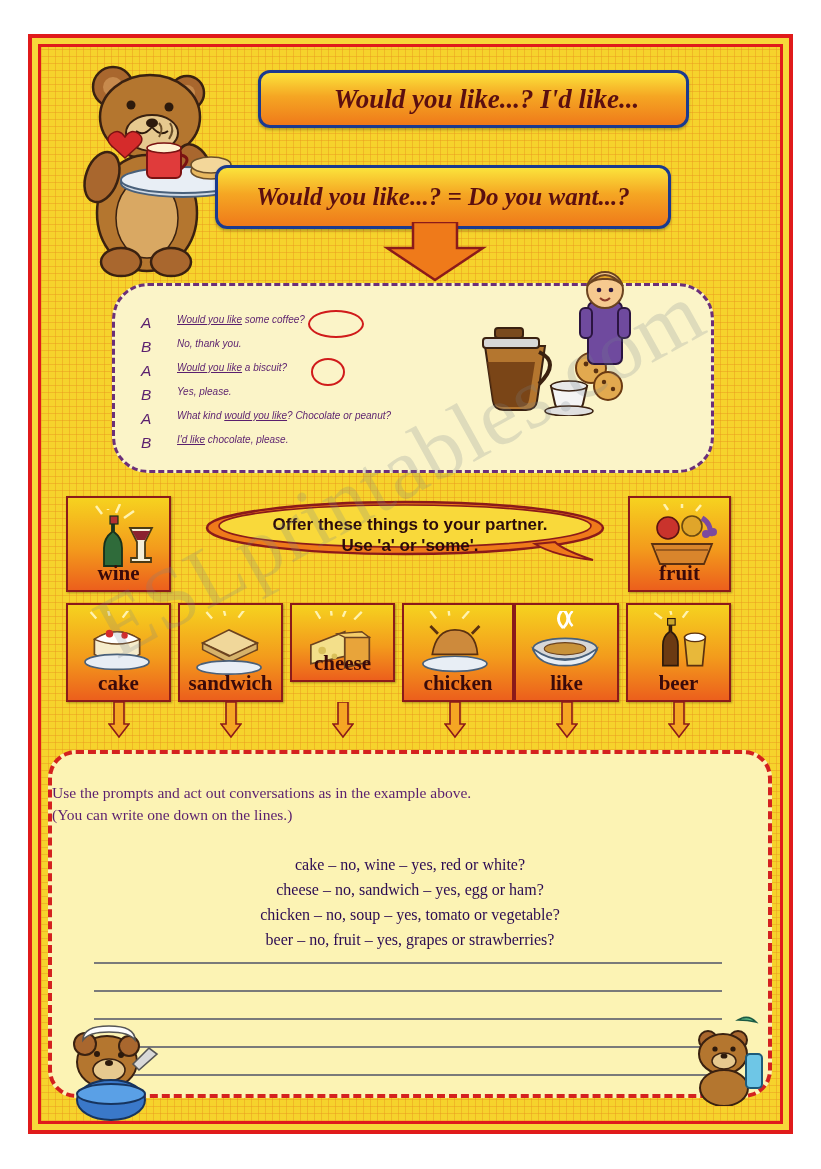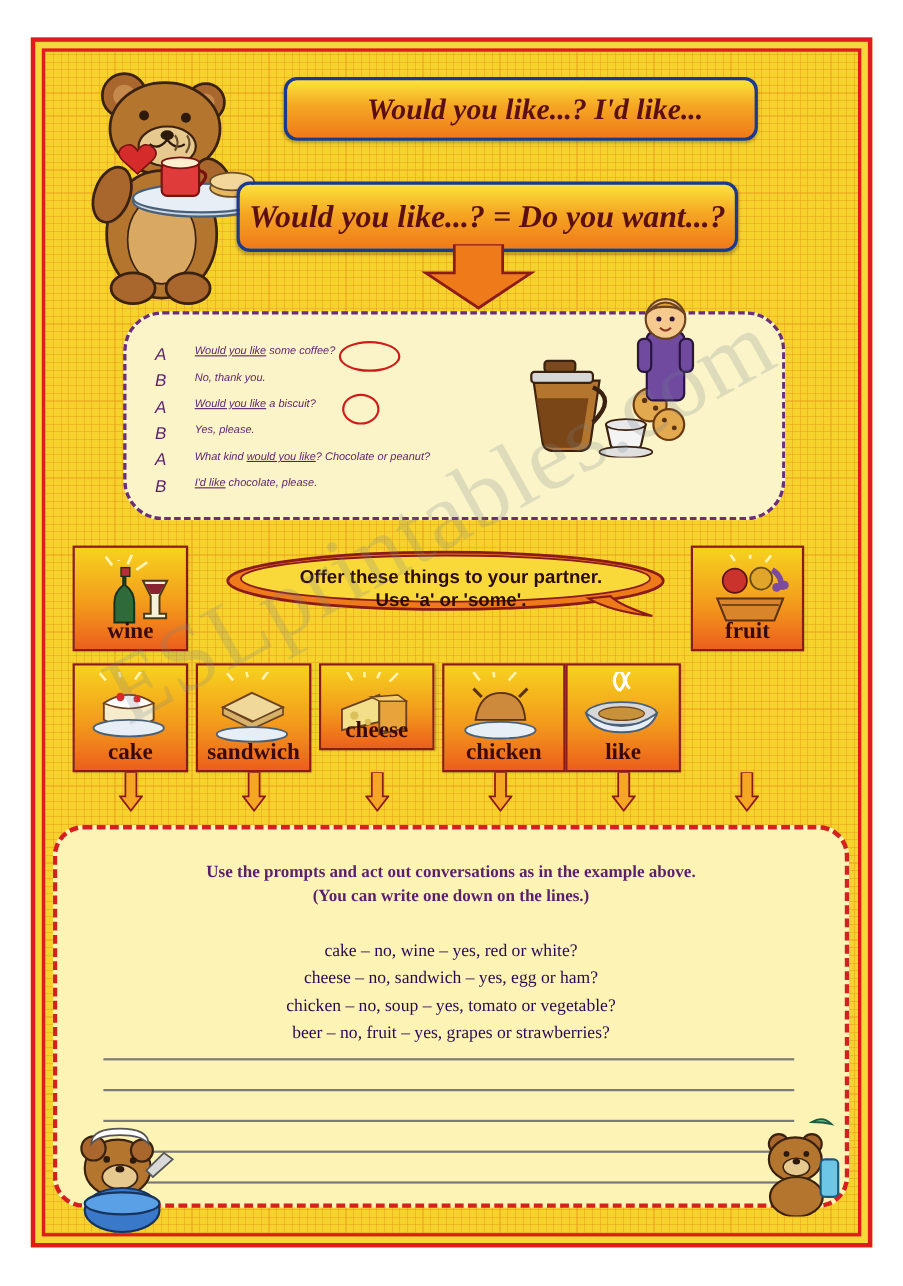--- a/index.html
+++ b/index.html
@@ -53,21 +53,21 @@
   }
   .banner .btxt{
     font-family:"Liberation Serif",serif;
     font-weight:bold;
     color:#5b0f10;
     font-style:italic;
   }
   #banner1{left:258px;top:70px;width:425px;height:52px;}
   #banner1 .btxt{font-size:27px;margin-left:26px;}
   #banner2{left:215px;top:165px;width:450px;height:58px;}
-  #banner2 .btxt{font-size:29px;}
+  #banner2 .btxt{font-size:25px;}
 
   
   .arrow-big{
     position:absolute;left:383px;top:222px;width:104px;height:60px;
   }
   
   .dialog-box{
     position:absolute;left:112px;top:283px;width:602px;height:190px;
     border:3px dashed #6b2f7a;
     border-radius:36px;
@@ -126,23 +126,23 @@
   
   .task-box{
     position:absolute;left:48px;top:750px;width:724px;height:348px;
     border:4px dashed #d4211f;
     border-radius:28px;
     background:#fcf3b4;
     box-sizing:border-box;
   }
   .task-head{
     position:absolute;left:0;right:0;top:28px;
-    text-align:center;
+    text-align:left;
     font-family:"Liberation Serif",serif;
-    font-weight:bold;font-size:15.5px;color:#5a1f6e;
+    font-weight:normal;font-size:15.5px;color:#5a1f6e;
     line-height:22px;
   }
   .prompts{
     position:absolute;left:0;right:0;top:98px;
     text-align:center;
     font-family:"Liberation Serif",serif;
     font-size:16px;color:#2a0a52;
     line-height:25px;
   }
   .wline{
@@ -362,20 +362,30 @@
     <svg class="cart" viewBox="0 0 105 70">
       <path d="M50 18 q-10 -10 0 -20 q10 10 0 20" fill="none" stroke="#fff" stroke-width="3"></path>
       <path d="M60 16 q-8 -8 0 -16" fill="none" stroke="#fff" stroke-width="2.5"></path>
       <ellipse cx="52" cy="40" rx="34" ry="11" fill="#d7d7d7" stroke="#49607a" stroke-width="1.8"></ellipse>
       <path d="M18 40 q34 24 68 0 q-6 18 -34 18 q-28 0 -34 -18z" fill="#e8eef5" stroke="#49607a" stroke-width="1.8"></path>
       <ellipse cx="52" cy="40" rx="22" ry="6.5" fill="#c8923a" stroke="#6b4320" stroke-width="1.2"></ellipse>
     </svg>
     <div class="clabel">like</div>
   </div>
 
+  <div class="card" style="left:626px;top:603px;width:105px;height:99px;">
+    <svg class="cart" viewBox="0 0 105 70">
+      <path d="M36 8 l-8 -6 M46 4 l-2 -8 M58 7 l6 -8" stroke="#fff3b0" stroke-width="2.5"></path>
+      <path d="M44 12 l0 10 q-7 5 -7 14 l0 22 l16 0 l0 -22 q0 -9 -7 -14 l0 -10z" fill="#6b3a12" stroke="#2d1a0c" stroke-width="1.8"></path>
+      <rect x="42" y="8" width="8" height="7" fill="#c9a62c" stroke="#2d1a0c" stroke-width="1.2"></rect>
+      <path d="M60 28 l22 0 l-3 30 l-16 0z" fill="#e8b83a" stroke="#5b3110" stroke-width="1.8"></path>
+      <ellipse cx="71" cy="28" rx="11" ry="4.5" fill="#fff" stroke="#5b3110" stroke-width="1.4"></ellipse>
+    </svg>
+    <div class="clabel">beer</div>
+  </div>
 
   <svg class="sarrow" style="left:108px;top:702px;" viewBox="0 0 22 36">
     <polygon points="6,0 16,0 16,22 21,22 11,35 1,22 6,22" fill="#f5a623" stroke="#8b1a1a" stroke-width="1.6"></polygon>
     </svg>
   <svg class="sarrow" style="left:220px;top:702px;" viewBox="0 0 22 36">
     <polygon points="6,0 16,0 16,22 21,22 11,35 1,22 6,22" fill="#f5a623" stroke="#8b1a1a" stroke-width="1.6"></polygon>
     </svg>
   <svg class="sarrow" style="left:332px;top:702px;" viewBox="0 0 22 36">
     <polygon points="6,0 16,0 16,22 21,22 11,35 1,22 6,22" fill="#f5a623" stroke="#8b1a1a" stroke-width="1.6"></polygon>
     </svg>

